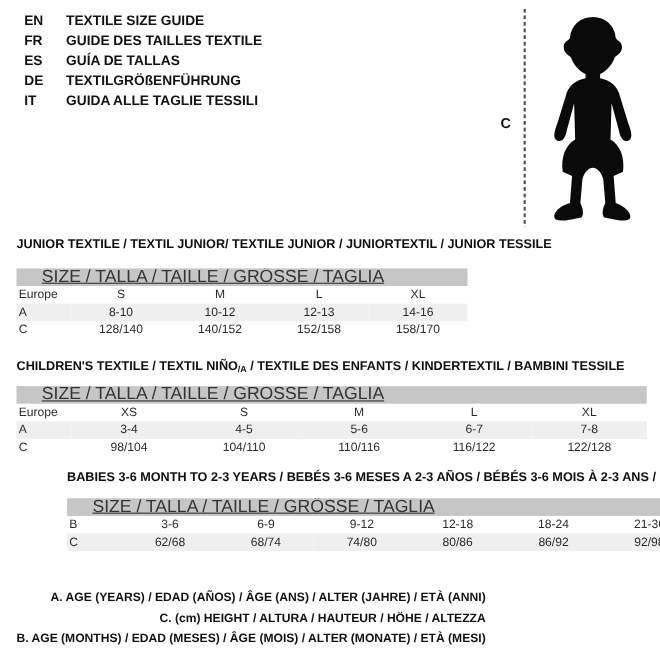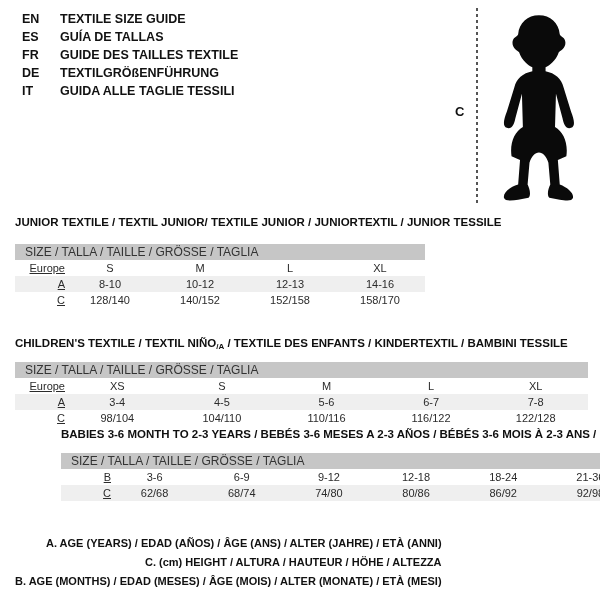--- a/index.html
+++ b/index.html
@@ -14,50 +14,50 @@
   
   .c-label{position:absolute;left:455px;top:104px;font-weight:bold;font-size:13px;color:#111;}
   .dotline{position:absolute;left:476px;top:8px;width:2px;height:198px;
     background-image:linear-gradient(to bottom,#555 55%,transparent 45%);
     background-size:2px 6px;background-repeat:repeat-y;}
   .baby-svg{position:absolute;left:486px;top:8px;}
   
   .section{position:absolute;left:15px;}
   .sec-title{font-weight:bold;font-size:11.5px;line-height:15px;color:#0f0f0f;white-space:nowrap;}
   .sub{font-size:8px;position:relative;top:2px;}
-  .band{background:#c6c6c6;height:16px;line-height:16px;font-size:12px;color:#333;padding-left:10px;white-space:nowrap;overflow:hidden;}
+  .band{background:#c6c6c6;height:16px;line-height:16px;font-size:16px;color:#333;padding-left:23px;white-space:nowrap;overflow:hidden;text-decoration:underline;}
   table.size{border-collapse:collapse;width:100%;table-layout:fixed;}
   table.size td{font-size:11px;height:16px;padding:0;text-align:center;color:#2b2b2b;white-space:nowrap;overflow:visible;}
-  table.size td.rowlabel{text-align:right;padding-left:2px;text-decoration:underline;}
+  table.size td.rowlabel{text-align:left;padding-left:2px;}
   table.size tr:nth-child(even){background:#efefef;}
   #table-0{top:215px;width:410px;}
-  #table-1{top:336px;width:573px;}
+  #table-1{top:326px;width:573px;}
   #table-2{top:427px;width:573px;margin-left:46px;}
   #table-0 .band{margin-top:14px;}
   #table-1 .band{margin-top:10px;}
   #table-2 .band{margin-top:11px;}
   
   .footnotes{position:absolute;left:15px;top:534px;font-weight:bold;font-size:11px;line-height:19px;color:#111;text-align:right;}
   .footnote{white-space:nowrap;}
 </style>
 </head>
 <body>
 
 <div class="langs" id="langs">
     <div class="lang-row">
       <span class="lang-code">EN</span>
       <span class="lang-title">TEXTILE SIZE GUIDE</span>
     </div>
     <div class="lang-row">
+      <span class="lang-code">FR</span>
+      <span class="lang-title">GUIDE DES TAILLES TEXTILE</span>
+    </div>
+    <div class="lang-row">
       <span class="lang-code">ES</span>
       <span class="lang-title">GUÍA DE TALLAS</span>
-    </div>
-    <div class="lang-row">
-      <span class="lang-code">FR</span>
-      <span class="lang-title">GUIDE DES TAILLES TEXTILE</span>
     </div>
     <div class="lang-row">
       <span class="lang-code">DE</span>
       <span class="lang-title">TEXTILGRÖßENFÜHRUNG</span>
     </div>
     <div class="lang-row">
       <span class="lang-code">IT</span>
       <span class="lang-title">GUIDA ALLE TAGLIE TESSILI</span>
     </div>
   </div>

